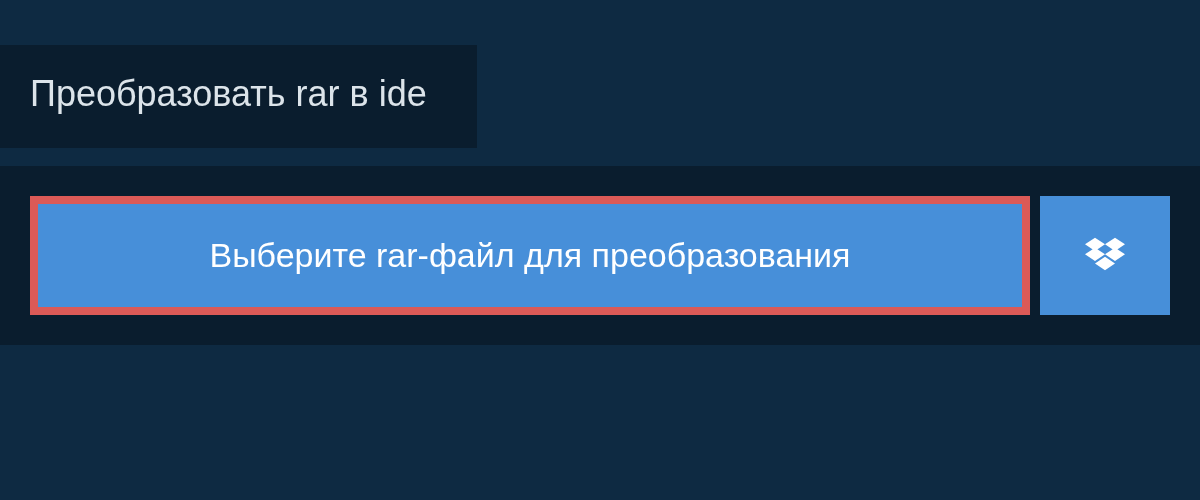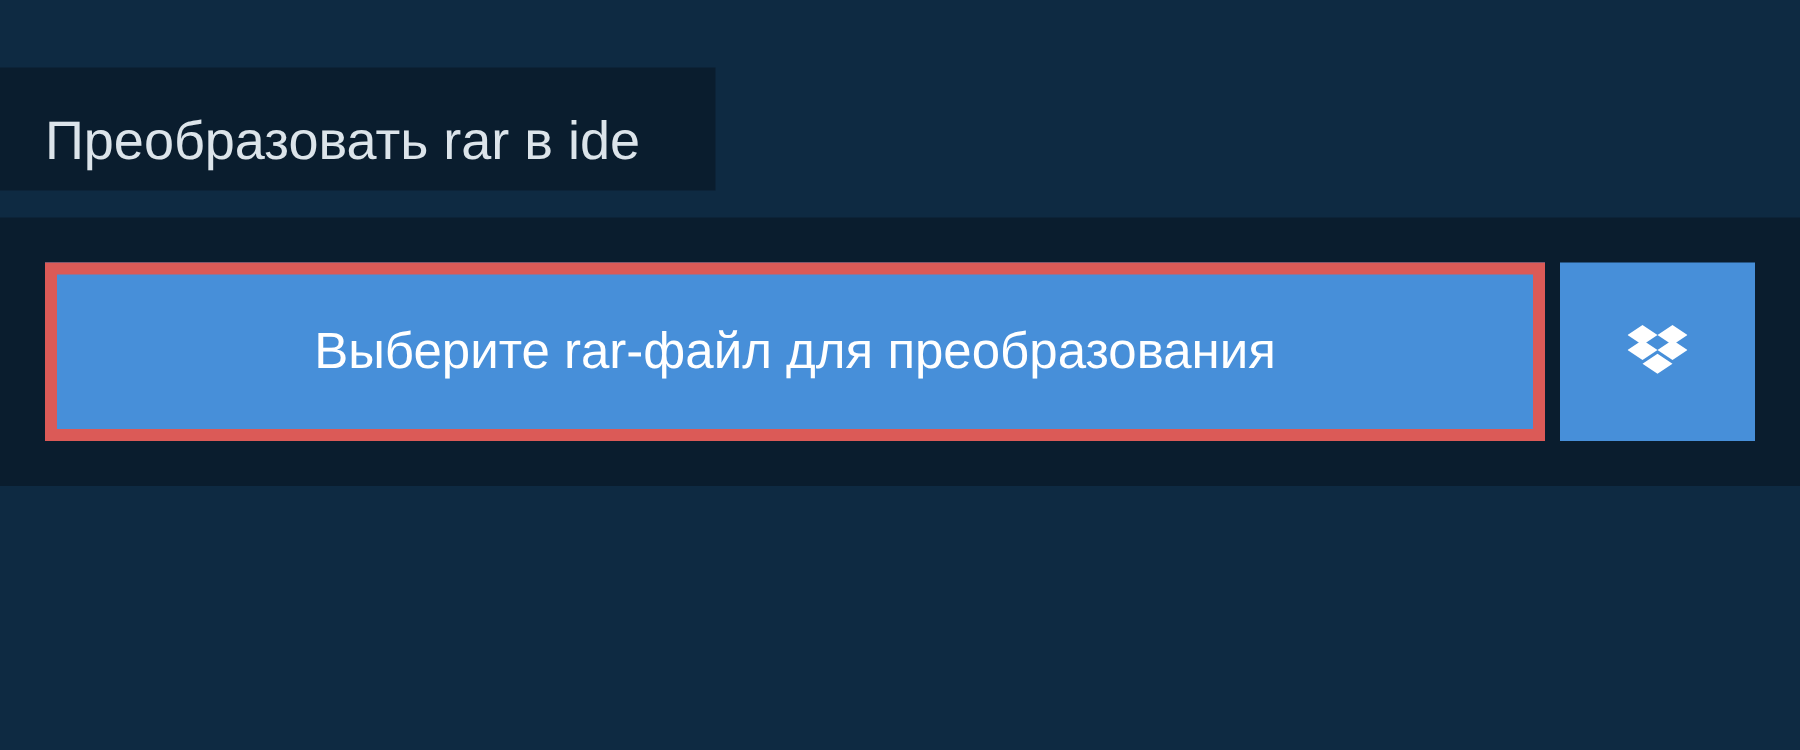--- a/index.html
+++ b/index.html
@@ -10,21 +10,21 @@
     body {
       width: 1200px;
       height: 500px;
       background: #0e2a42;
       font-family: -apple-system, BlinkMacSystemFont, "Segoe UI", Arial, sans-serif;
       overflow: hidden;
     }
     .title-bar {
       background: #0a1d2e;
       display: inline-block;
-      padding: 28px 50px 12px 30px;
+      padding: 28px 50px 33px 30px;
       margin-top: 45px;
     }
     .title-text {
       color: #dce4ea;
       font-size: 36px;
       font-weight: 400;
     }
     .upload-section {
       background: #0a1d2e;
       margin-top: 18px;

